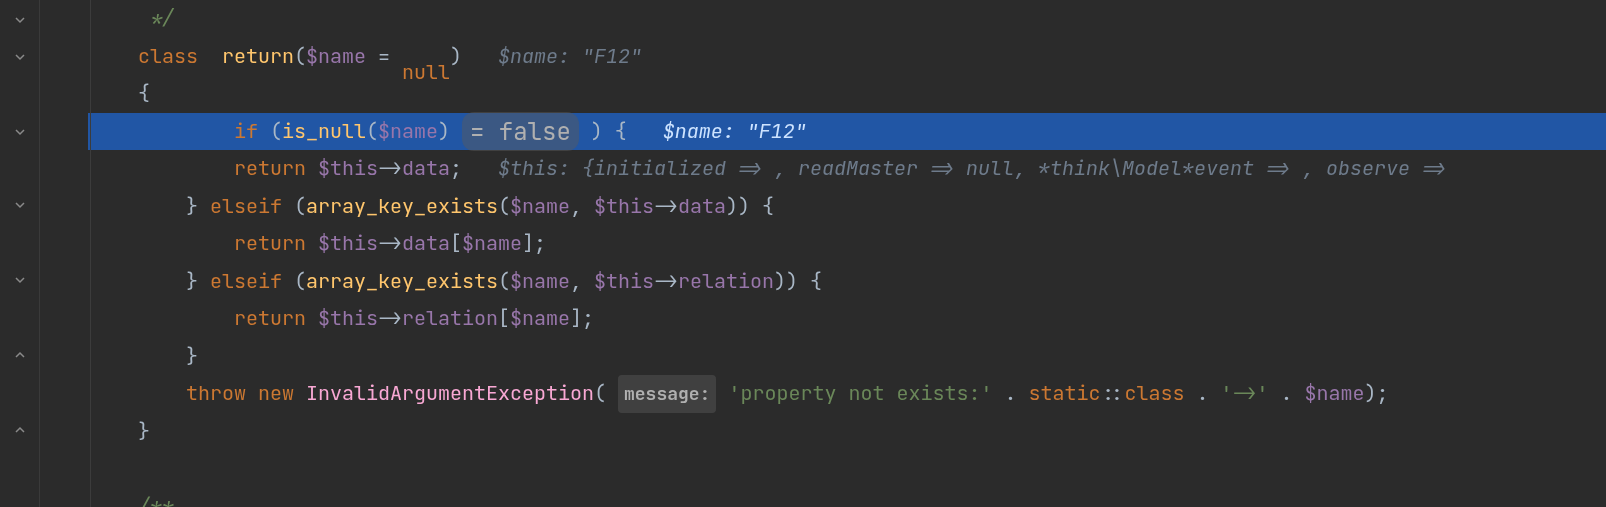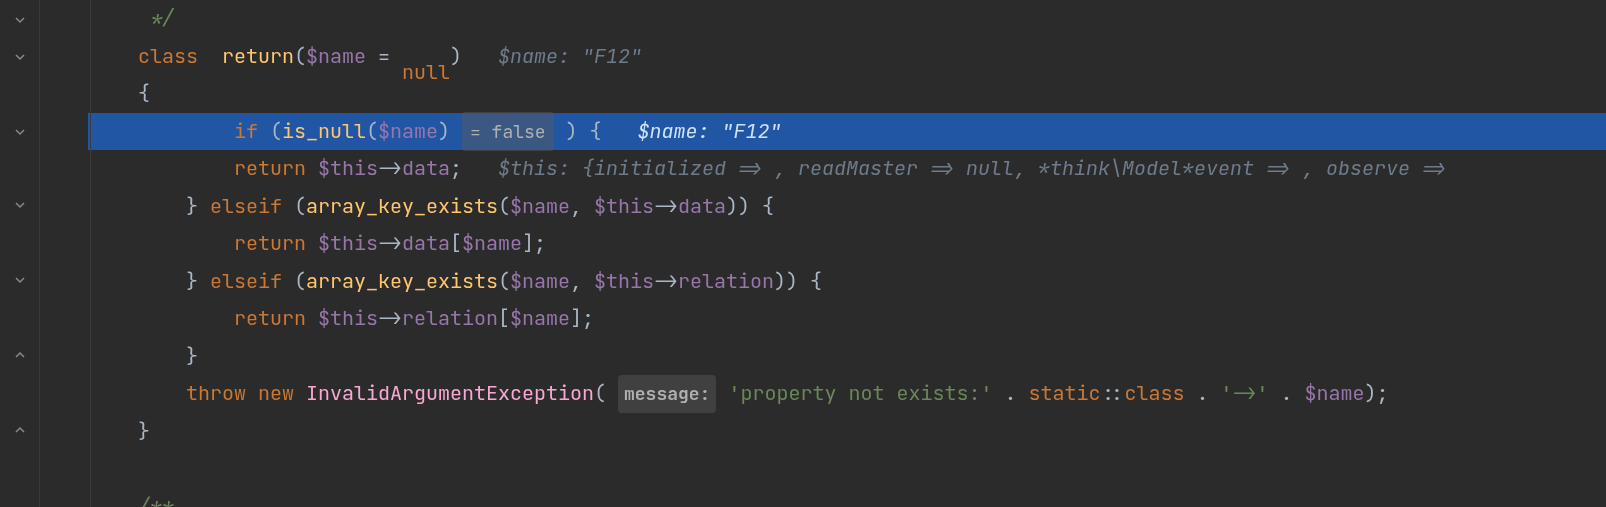--- a/index.html
+++ b/index.html
@@ -62,23 +62,23 @@
   .c-var    { color: #9876aa; }
   .c-const  { color: #cc7832; margin-top: 32px; }
   .c-punct  { color: #a9b7c6; }
   .c-str    { color: #6a8759; text-align: center; }
   .c-class  { color: #f9a8d4; }
   .c-commentgreen { color: #6a8759; font-style: italic; }
   .c-hint   { color: #6e7b8b; font-style: italic; }
   .inlay {
     background: rgba(90,90,90,0.45);
     color: #b0b0b0;
-    border-radius: 4px;
+    border-radius: 12px;
     padding: 1px 8px;
-    font-size: 18px;
+    font-size: 24px;
     font-style: normal;
   }
   .inlay-param {
     background: rgba(90,90,90,0.45);
     color: #b0b0b0;
     border-radius: 4px;
     padding: 0 6px;
     font-size: 18px;
     font-weight: bold;
   }

